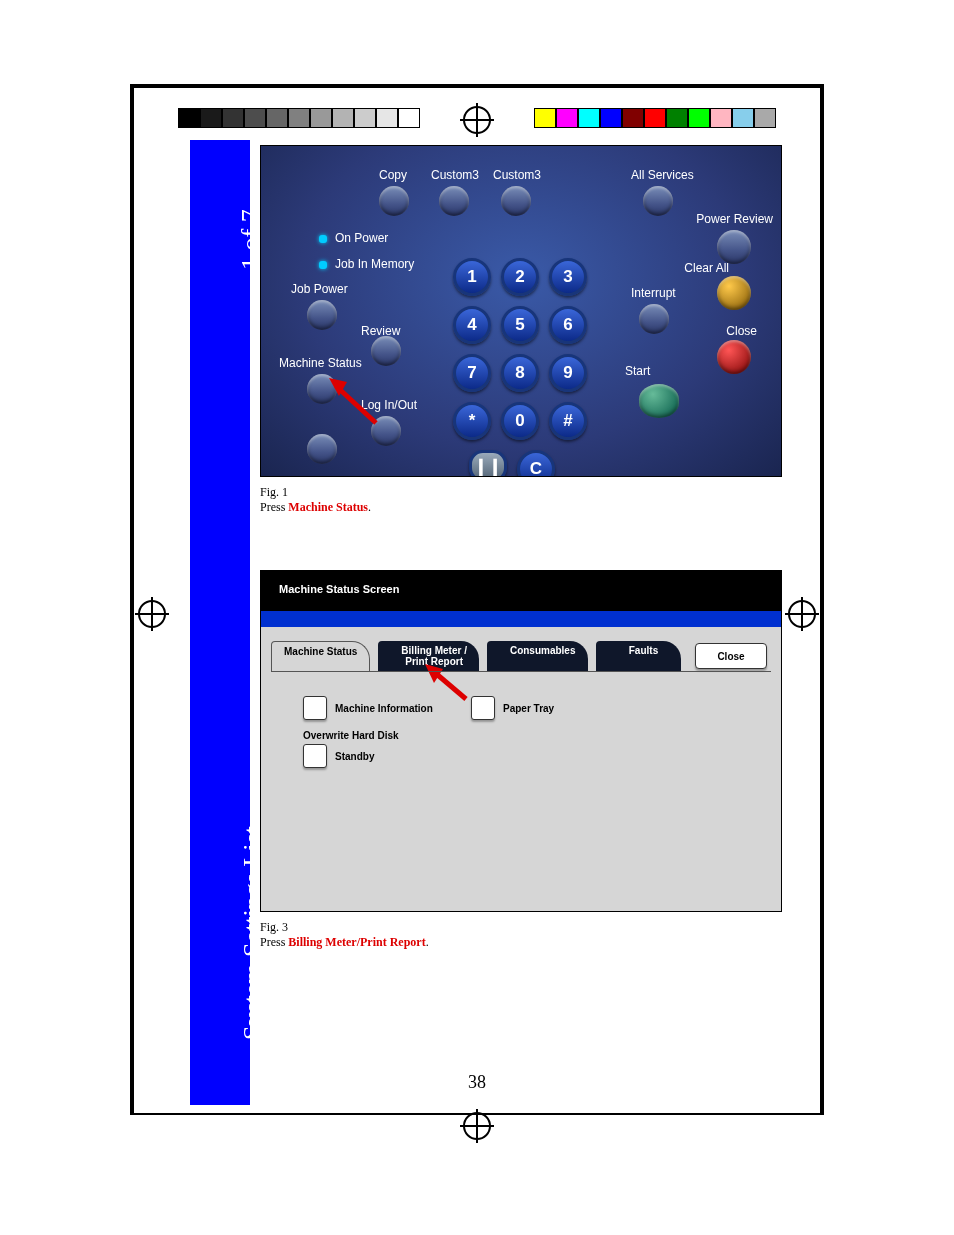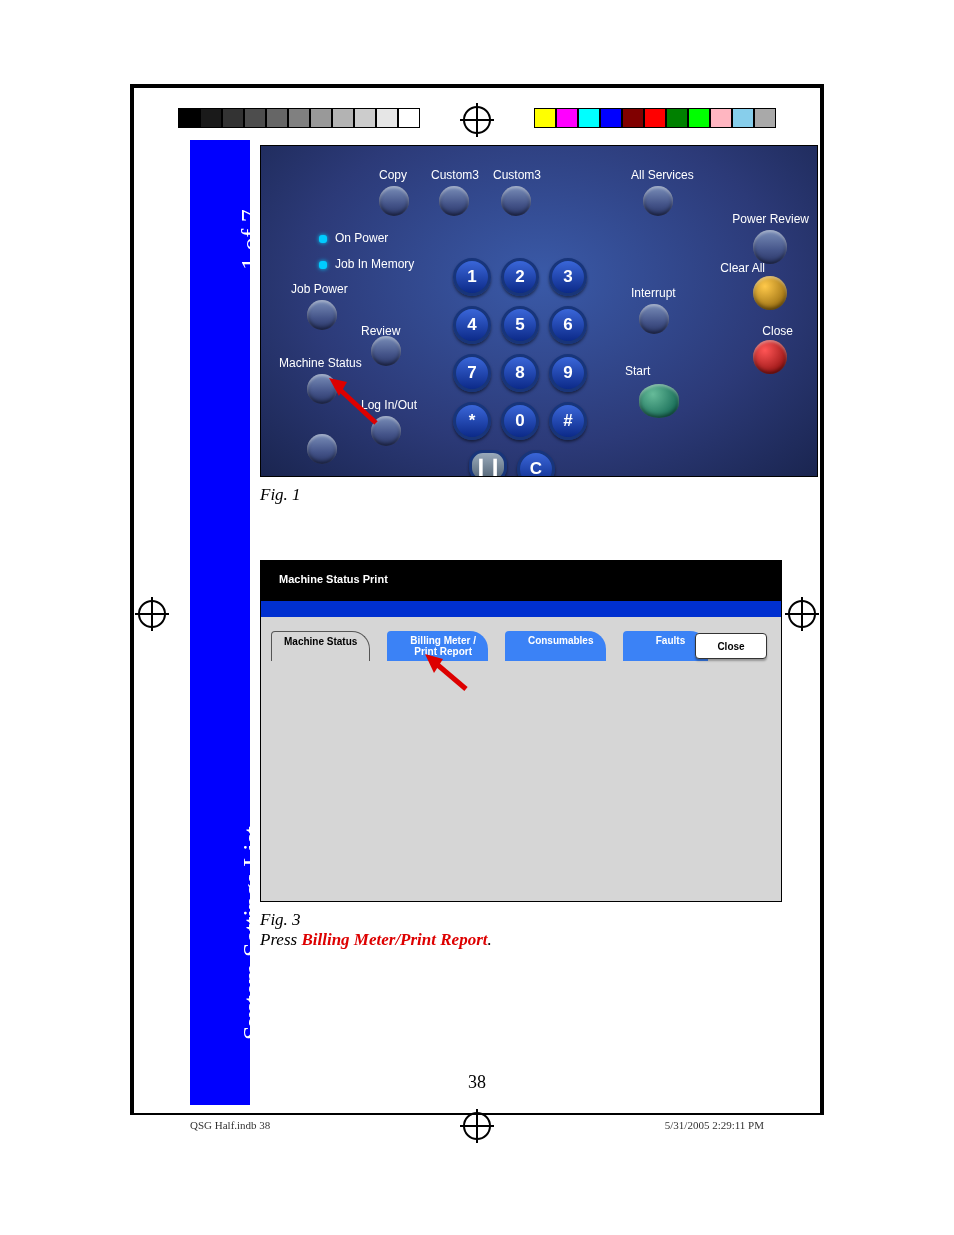--- a/index.html
+++ b/index.html
@@ -24,44 +24,44 @@
   .reg-mid-r{top:600px;right:138px;}
   .reg-bot{bottom:95px;left:50%;transform:translateX(-50%);}
   
   .page{position:absolute;left:190px;top:140px;right:190px;bottom:130px;}
   .sidebar{position:absolute;left:0;top:0;bottom:0;width:60px;background:#0000ff;}
   .side-txt{position:absolute;color:#fff;font-family:"Times New Roman",serif;transform:rotate(-90deg);transform-origin:left top;white-space:nowrap;}
   .side-top{left:46px;top:130px;font-size:26px;}
   .side-bot{left:48px;top:900px;font-size:26px;}
   .content{position:absolute;left:70px;top:5px;right:0;}
   
-  .panel{position:relative;width:520px;height:330px;background:radial-gradient(ellipse at 50% 40%,#3a5aa8 0%,#2c3a78 60%,#1a2550 100%);border:1px solid #000;overflow:hidden;font-family:Arial,Helvetica,sans-serif;padding-left:36px;}
+  .panel{position:relative;width:520px;height:330px;background:radial-gradient(ellipse at 50% 40%,#3a5aa8 0%,#2c3a78 60%,#1a2550 100%);border:1px solid #000;overflow:hidden;font-family:Arial,Helvetica,sans-serif;}
   .panel .lbl{position:absolute;color:#fff;font-size:12px;white-space:nowrap;}
   .panel .cbtn{position:absolute;width:30px;height:30px;border-radius:50%;background:linear-gradient(180deg,#7a8eb8,#45558a 60%,#2a3668);box-shadow:inset 0 2px 3px rgba(255,255,255,.4),inset 0 -2px 4px rgba(0,0,0,.5);}
   .panel .cbtn.lg{width:34px;height:34px;}
   .panel .cbtn.green{background:radial-gradient(circle at 35% 30%,#6b9,#054);}
   .panel .cbtn.red{background:radial-gradient(circle at 35% 30%,#f55,#700);}
   .panel .cbtn.yellow{background:radial-gradient(circle at 35% 30%,#ffc94a,#7a5200);}
   .kpad{position:absolute;left:192px;top:112px;}
   .key{width:32px;height:32px;border-radius:50%;background:linear-gradient(180deg,#3a66d8,#0c2a88);color:#fff;font:bold 17px Arial;display:flex;align-items:center;justify-content:center;border:3px solid #18357a;box-shadow:0 2px 3px rgba(0,0,0,.5);}
   .krow{display:flex;gap:10px;margin-bottom:10px;}
   .key.oval{width:32px;height:26px;border-radius:14px;background:linear-gradient(180deg,#9ab,#567);}
   .led{position:absolute;width:8px;height:8px;border-radius:3px;background:#0cf;box-shadow:0 0 4px #0cf;}
   .arrow1{position:absolute;width:60px;height:60px;}
   .arrow1 svg{width:100%;height:100%;}
-  .caption{margin:8px 0 0 0;font-size:17px;font-family:"Times New Roman",serif;font-style:italic;}
+  .caption{margin:8px 0 0 0;font-size:12px;font-family:"Times New Roman",serif;}
   .caption .hl{color:#d00;font-weight:bold;}
   
   .mss{position:relative;width:520px;height:340px;background:#d6d6d6;border:1px solid #000;font-family:Arial,Helvetica,sans-serif;margin-top:55px;}
   .mss .bar-black{position:absolute;left:0;right:0;top:0;height:40px;background:#000;color:#fff;font:bold 11px Arial;padding:12px 0 0 18px;box-sizing:border-box;}
   .mss .bar-blue{position:absolute;left:0;right:0;top:40px;height:16px;background:#0030d0;}
   .mss .tabrow{position:absolute;left:10px;top:70px;display:flex;gap:0;}
   .mss .tab{position:relative;height:30px;font:bold 10px Arial;color:#fff;padding:4px 12px 0 12px;box-sizing:border-box;min-width:85px;text-align:center;}
   .mss .tab.sel{background:#d6d6d6;color:#000;border:1px solid #555;border-bottom:none;border-radius:4px 18px 0 0;}
-  .mss .tab.un{background:#3b82f6;border-radius:4px 18px 0 0;margin-left:17px;padding-left:23px;}
+  .mss .tab.un{background:#0f172a;border-radius:4px 18px 0 0;margin-left:8px;padding-left:23px;}
   .mss .closebtn{position:absolute;right:14px;top:72px;width:70px;height:24px;background:#fff;border:1px solid #333;border-radius:4px;font:bold 10px Arial;display:flex;align-items:center;justify-content:center;box-shadow:0 2px 2px rgba(0,0,0,.3);}
   .mss .body{position:absolute;left:10px;right:10px;top:100px;bottom:8px;border-top:1px solid #555;}
   .mss .opt{position:absolute;display:flex;align-items:center;gap:8px;font:bold 10px Arial;}
   .mss .opt .box{width:22px;height:22px;background:#fff;border:1px solid #333;border-radius:3px;box-shadow:0 2px 2px rgba(0,0,0,.3);}
   .mss .sub{position:absolute;font:bold 10px Arial;}
   .arrow2{position:absolute;width:50px;height:40px;}
   .pgno{position:absolute;left:50%;bottom:142px;transform:translateX(-50%);font:18px "Times New Roman";}
   .footer{position:absolute;left:190px;right:190px;bottom:104px;display:flex;justify-content:space-between;font:11px "Times New Roman";color:#333;}
 </style>
 </head>
@@ -179,50 +179,64 @@
             <div class="key">#</div>
           </div>
           <div class="krow" style="margin-left:16px">
             <div class="key oval">❙❙</div>
             <div class="key" style="background:linear-gradient(180deg,#3a66d8,#0c2a88)">C</div>
           </div>
         </div>
       </div>
 
       <div class="caption">Fig. 1</div>
+      <div class="caption" style="margin-top:0">
+        <span>Press </span><span class="hl">Machine Status</span><span>.</span>
+      </div>
 
       <div class="mss">
-        <div class="bar-black">Machine Status Print</div>
+        <div class="bar-black">Machine Status Screen</div>
         <div class="bar-blue"></div>
         <div class="tabrow">
           <div class="tab sel">Machine Status</div>
           <div class="tab un">
             <span>Billing Meter /</span><br>
             <span>Print Report</span>
           </div>
           <div class="tab un">Consumables</div>
           <div class="tab un">Faults</div>
         </div>
         <div class="closebtn">Close</div>
 
         <div class="arrow2" style="left:160px;top:90px">
           <svg viewBox="0 0 50 40">
               <path d="M45 38 L12 10" stroke="#d00" stroke-width="5" fill="none"></path>
               <path d="M4 3 L22 8 L13 22 Z" fill="#d00"></path>
             </svg>
         </div>
+        <div class="body">
+          <div class="opt" style="left:32px;top:24px">
+            <div class="box"></div>
+            <span>Machine Information</span>
+          </div>
+          <div class="opt" style="left:200px;top:24px">
+            <div class="box"></div>
+            <span>Paper Tray</span>
+          </div>
+          <div class="sub" style="left:32px;top:58px">Overwrite Hard Disk</div>
+          <div class="opt" style="left:32px;top:72px">
+            <div class="box"></div>
+            <span>Standby</span>
+          </div>
+        </div>
       </div>
 
       <div class="caption">Fig. 3</div>
       <div class="caption" style="margin-top:0">
         <span>Press </span><span class="hl">Billing Meter/Print Report</span><span>.</span>
       </div>
 
     </div>
   </div>
 
   <div class="pgno">38</div>
-  <div class="footer">
-    <span>QSG Half.indb   38</span>
-    <span>5/31/2005   2:29:11 PM</span>
-  </div>
 
 </div>
 
 </body></html>

